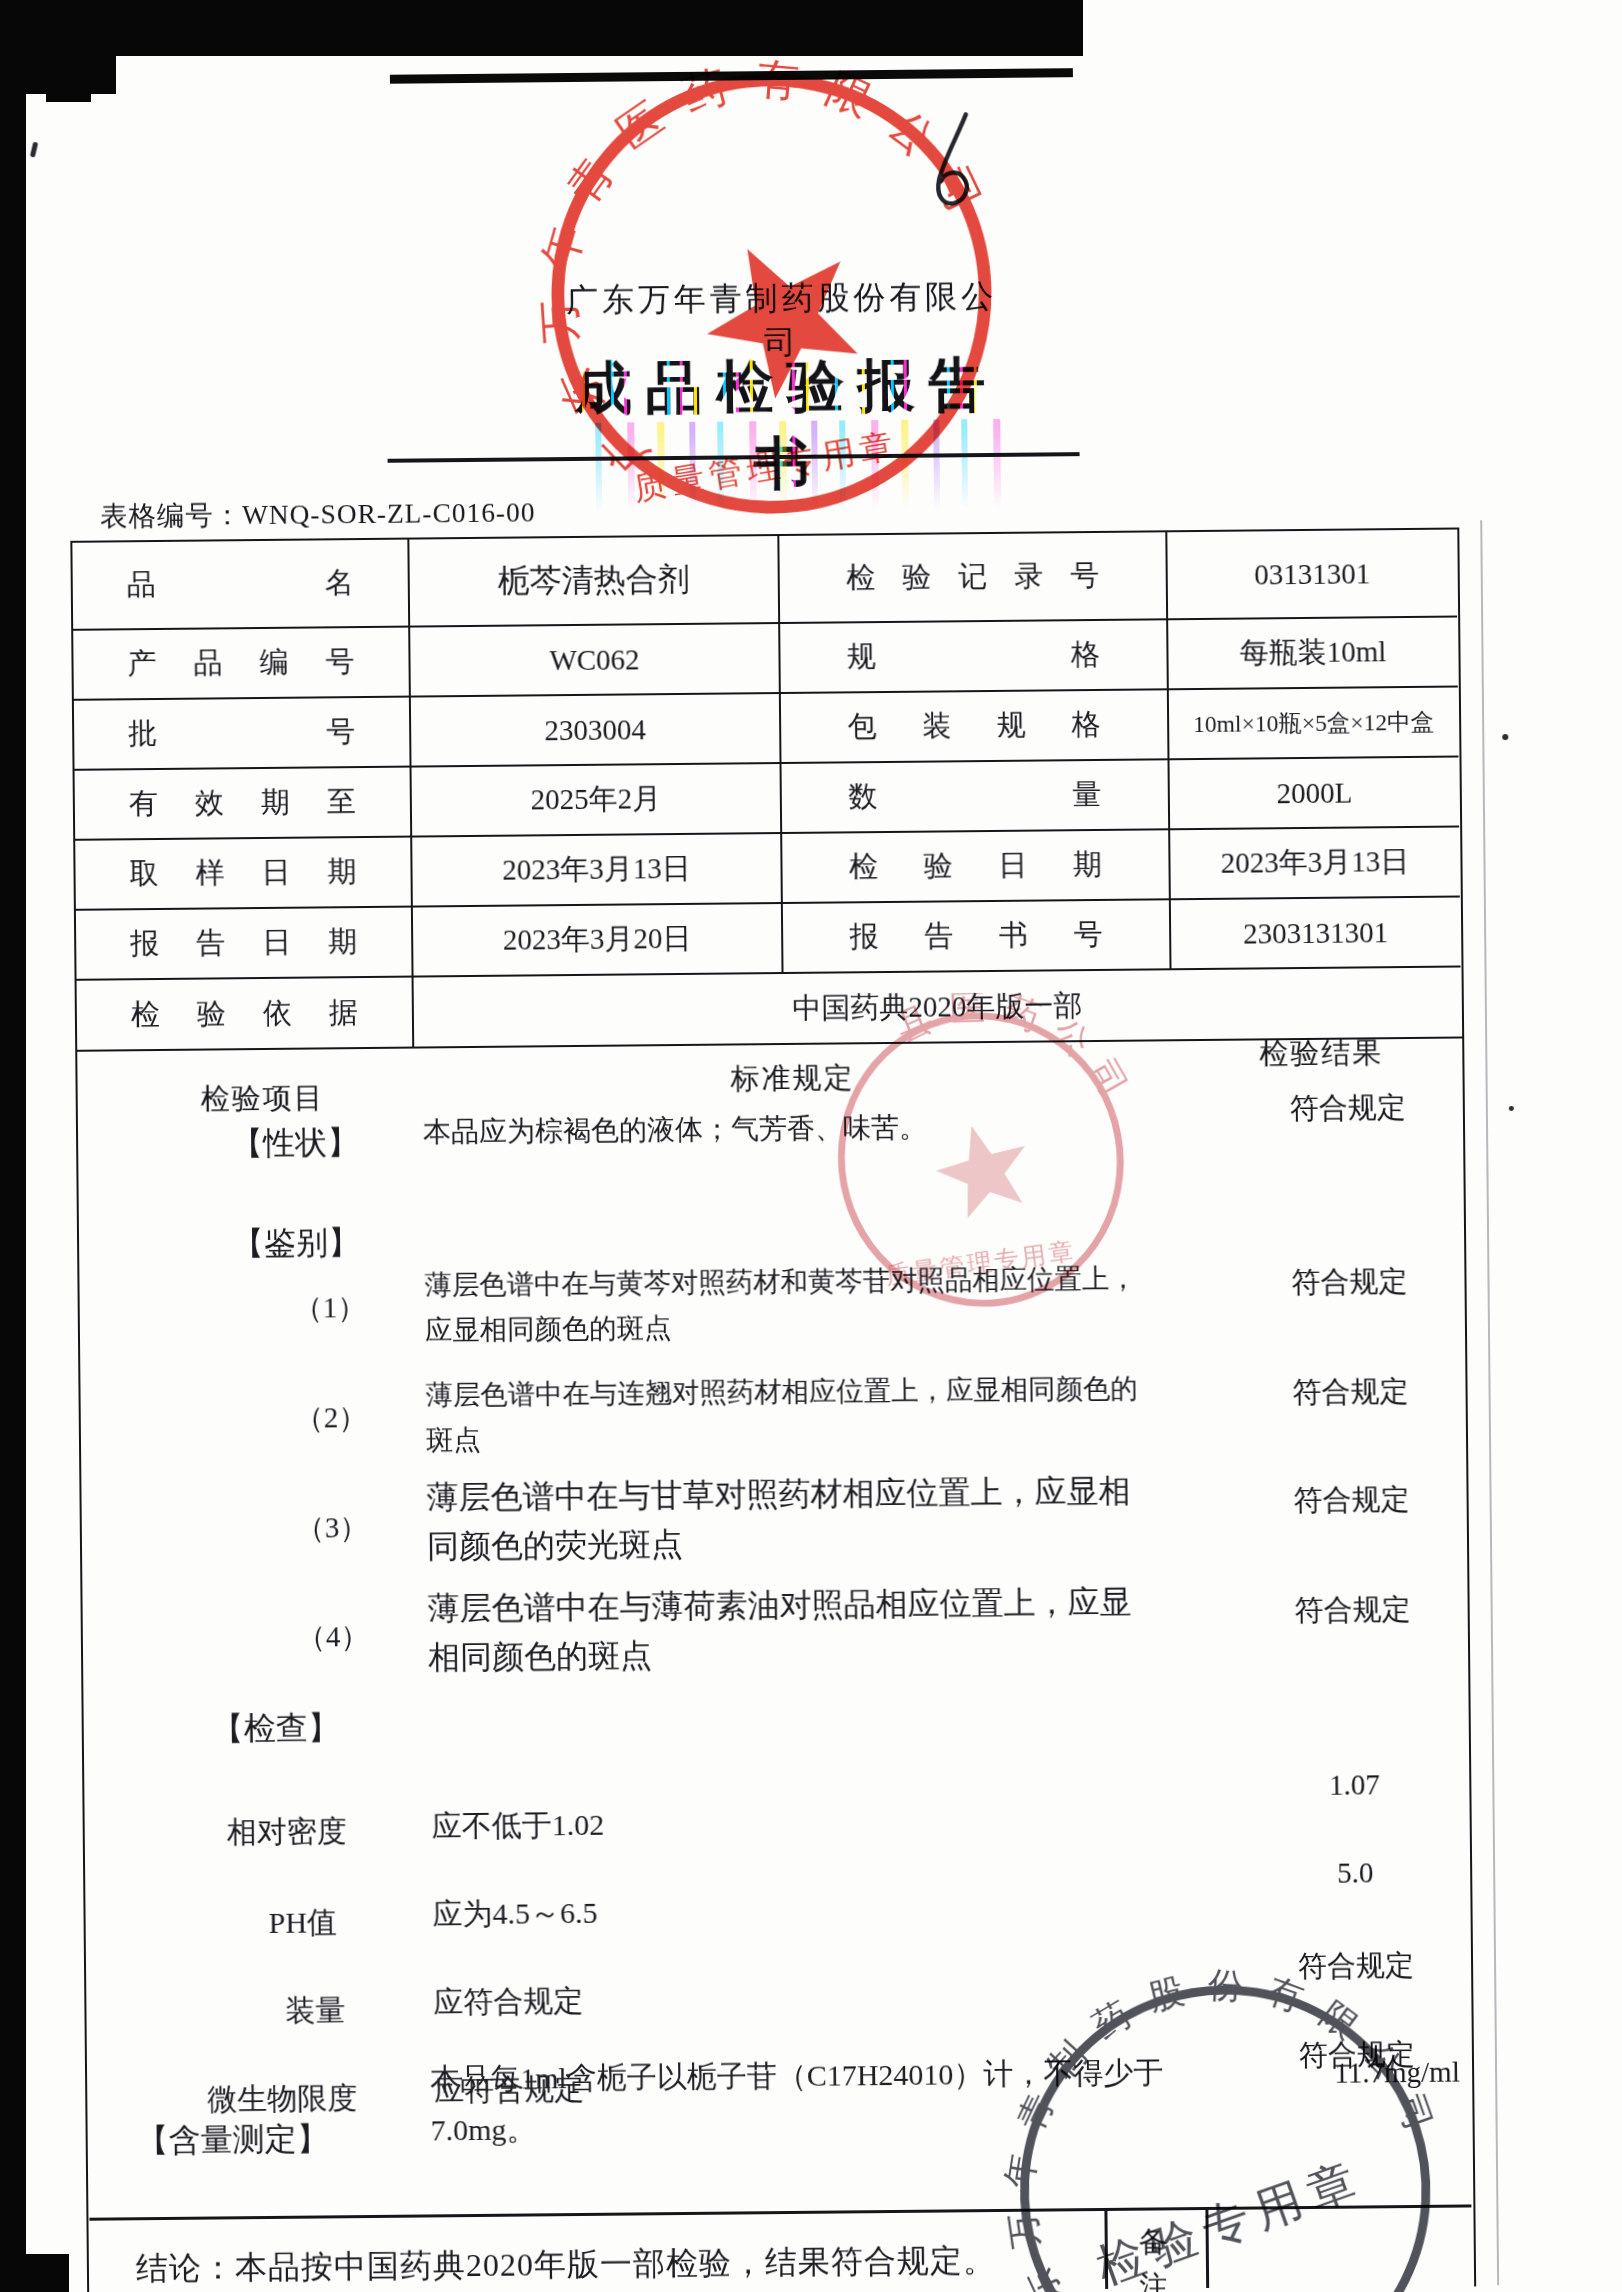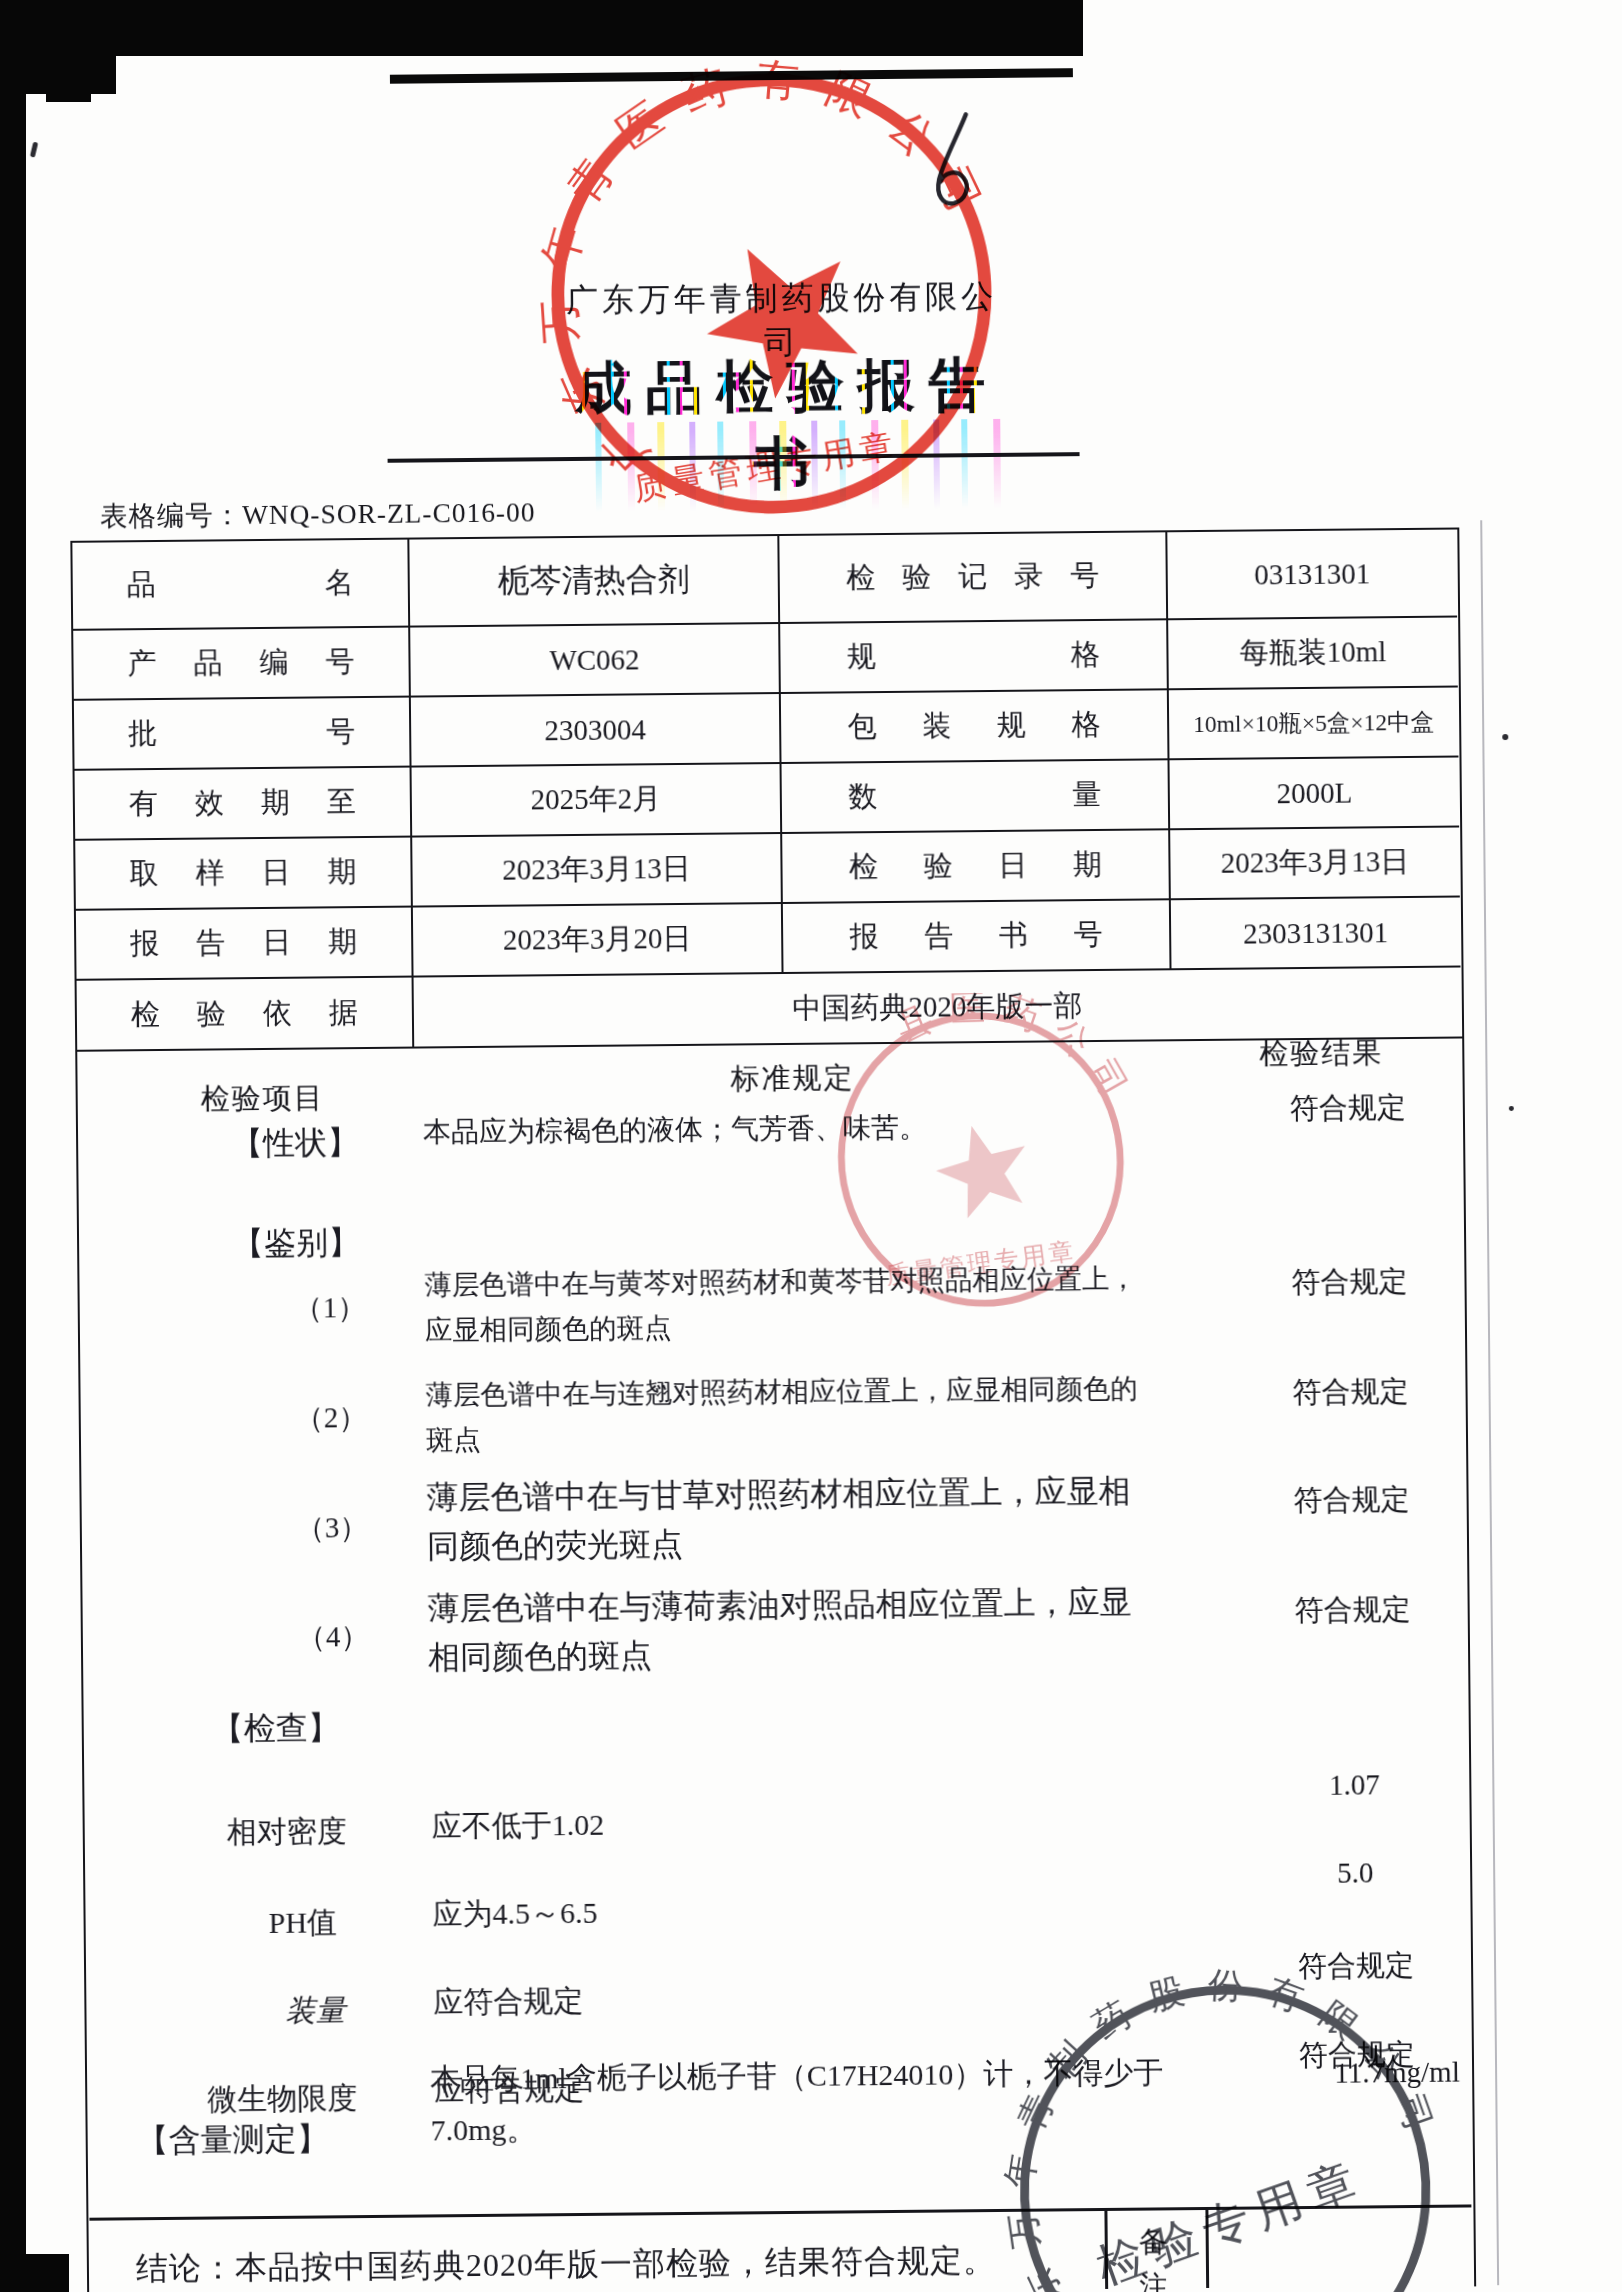--- a/index.html
+++ b/index.html
@@ -188,21 +188,21 @@
   <div class="it" style="left:206px;top:1702px;font-size:32px;">【检查】</div>
 
   <div class="it" style="left:220px;top:1807px;">相对密度</div>
   <div class="std" style="left:425px;top:1800px;font-size:30px;white-space:nowrap;">应不低于1.02</div>
   <div class="res" style="left:1260px;top:1774px;">1.07</div>
 
   <div class="it" style="left:261px;top:1898px;">PH值</div>
   <div class="std" style="left:425px;top:1888px;font-size:30px;white-space:nowrap;">应为4.5～6.5</div>
   <div class="res" style="left:1260px;top:1862px;">5.0</div>
 
-  <div class="it" style="left:277px;top:1986px;font-style:italic;">装量</div>
+  <div class="it" style="left:277px;top:1986px;">装量</div>
   <div class="std" style="left:425px;top:1976px;font-size:30px;white-space:nowrap;">应符合规定</div>
   <div class="res" style="left:1260px;top:1952px;">符合规定</div>
 
   <div class="it" style="left:198px;top:2074px;">微生物限度</div>
   <div class="std" style="left:425px;top:2064px;font-size:30px;white-space:nowrap;">应符合规定</div>
   <div class="res" style="left:1260px;top:2041px;">符合规定</div>
 
   <div class="it" style="left:127px;top:2113px;font-size:32px;">【含量测定】</div>
   <div class="std" style="left:421px;top:2050px;width:784px;font-size:30px;line-height:51px;">本品每1ml含栀子以栀子苷（C17H24010）计，不得少于7.0mg。</div>
   <div class="res" style="left:1290px;top:2062px;width:196px;">11.7mg/ml</div>

